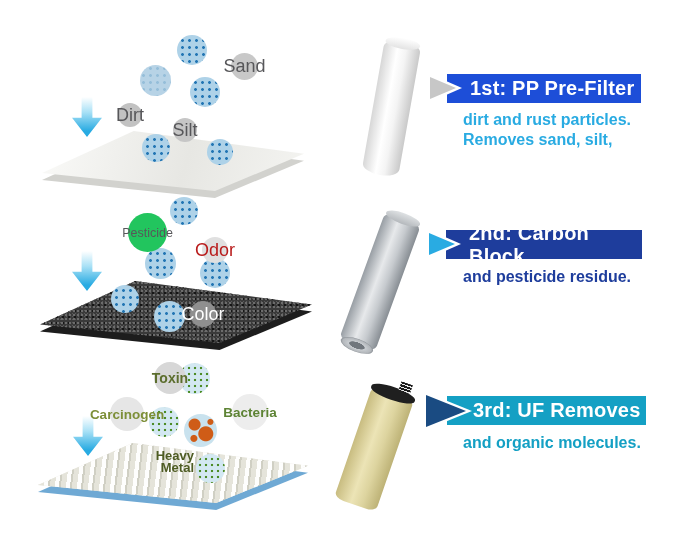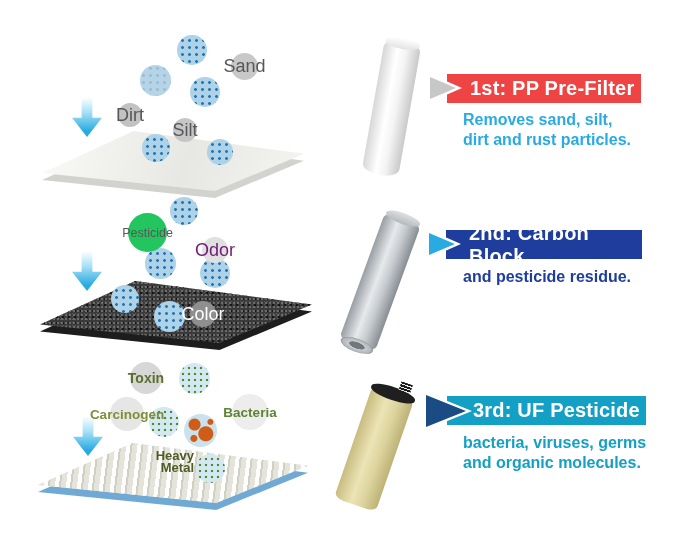--- a/index.html
+++ b/index.html
@@ -102,47 +102,47 @@
     <div class="pc pc-blue" style="left:190px;top:77px;width:30px;height:30px;"></div>
     <div class="pc pc-blue" style="left:142px;top:134px;width:28px;height:28px;"></div>
     <div class="pc pc-blue" style="left:207px;top:139px;width:26px;height:26px;"></div>
 
     <div class="chip" style="left:231px;top:53px;width:27px;height:27px;background:#c8c8c8;">Sand</div>
     <div class="chip" style="left:118px;top:103px;width:24px;height:24px;background:#c2c2c2;">Dirt</div>
     <div class="chip" style="left:173px;top:118px;width:24px;height:24px;background:#c6c6c6;">Silt</div>
 
     <div class="cyl cyl-pp"></div>
 
-    <div class="banner" style="left:447px;top:74px;width:194px;background:#ef4444;">1st: PP Pre-Filter</div>
+    <div class="banner" style="left:447px;top:74px;width:194px;background:#1d4ed8;">1st: PP Pre-Filter</div>
     <div class="pointer" style="left:430px;top:74px;width:32px;height:28px;">
       <div class="ptr-white"></div>
       <div class="ptr-fill" style="left:0;top:3px;width:26px;height:22px;background:#c7c7c7;"></div>
     </div>
     <div class="desc" style="left:463px;top:110px;color:#29abe2;">
+      <div>dirt and rust particles.</div>
       <div>Removes sand, silt,</div>
-      <div>dirt and rust particles.</div>
     </div>
   </div>
 
   <div>
     <div class="arrow-down" style="left:72px;top:251px;"></div>
 
     <div class="sheet" style="left:40px;top:281px;width:272px;height:62px;">
       <div class="sheet-edge edge-carbon"></div>
       <div class="sheet-face face-carbon"></div>
     </div>
 
     <div class="pc pc-blue" style="left:170px;top:197px;width:28px;height:28px;"></div>
     <div class="pc pc-blue" style="left:145px;top:248px;width:31px;height:31px;"></div>
     <div class="pc pc-blue" style="left:200px;top:258px;width:30px;height:30px;"></div>
     <div class="pc pc-blue" style="left:111px;top:285px;width:28px;height:28px;"></div>
     <div class="pc pc-blue" style="left:154px;top:301px;width:31px;height:31px;"></div>
 
     <div class="chip" style="left:128px;top:213px;width:39px;height:39px;background:#22c55e;font-size:12.5px;">Pesticide</div>
-    <div class="chip" style="left:202px;top:237px;width:26px;height:26px;background:#e0e0e0;color:#701a75;">Odor</div>
+    <div class="chip" style="left:202px;top:237px;width:26px;height:26px;background:#e0e0e0;color:#b91c1c;">Odor</div>
     <div class="chip" style="left:190px;top:301px;width:26px;height:26px;background:#8f8f8f;color:#ffffff;">Color</div>
 
     <div class="cyl cyl-carbon"></div>
 
     <div class="banner" style="left:446px;top:230px;width:196px;background:#1e3d9c;">2nd: Carbon Block</div>
     <div class="pointer" style="left:429px;top:230px;width:32px;height:28px;">
       <div class="ptr-white"></div>
       <div class="ptr-fill" style="left:0;top:3px;width:26px;height:22px;background:#29abe2;"></div>
     </div>
     <div class="desc" style="left:463px;top:267px;color:#1e3d9c;">
@@ -156,37 +156,36 @@
     <div class="sheet" style="left:38px;top:443px;width:270px;height:60px;">
       <div class="sheet-edge edge-uf"></div>
       <div class="sheet-face face-uf"></div>
     </div>
 
     <div class="pc pc-green" style="left:179px;top:363px;width:31px;height:31px;"></div>
     <div class="pc pc-green" style="left:149px;top:407px;width:30px;height:30px;"></div>
     <div class="pc pc-orange" style="left:184px;top:414px;width:33px;height:33px;"></div>
     <div class="pc pc-green" style="left:196px;top:454px;width:29px;height:29px;"></div>
 
-    <div class="chip olive" style="left:130px;top:362px;width:32px;height:32px;background:#d7d7d7;color:#5c6e2d;font-size:14px;">Toxin</div>
+    <div class="chip olive" style="left:154px;top:362px;width:32px;height:32px;background:#d7d7d7;color:#5c6e2d;font-size:14px;">Toxin</div>
     <div class="chip olive" style="left:110px;top:397px;width:34px;height:34px;background:#e6e6e6;color:#7d8f38;font-size:13.5px;">Carcinogen</div>
     <div class="chip olive" style="left:232px;top:394px;width:36px;height:36px;background:#ededed;color:#5d8334;font-size:13.5px;">Bacteria</div>
     <div class="txtlbl" style="left:128px;top:450px;width:66px;text-align:right;font-size:13px;line-height:12px;color:#4e5c23;">
       <div>Heavy</div>
       <div>Metal</div>
     </div>
 
     <div class="cyl cyl-uf">
       <div class="f3-band"></div>
       <div class="f3-stem"></div>
     </div>
 
-    <div class="banner" style="left:447px;top:396px;width:199px;background:#14a0c4;padding-left:26px;">3rd: UF Pesticide</div>
+    <div class="banner" style="left:447px;top:396px;width:199px;background:#14a0c4;padding-left:26px;">3rd: UF Removes</div>
     <div class="pointer" style="left:425px;top:392px;width:47px;height:38px;">
       <div class="ptr-white"></div>
       <div class="ptr-fill" style="left:1px;top:3px;width:40px;height:32px;background:#1a4b82;"></div>
     </div>
     <div class="desc" style="left:463px;top:433px;color:#14a0c4;">
-      <div>bacteria, viruses, germs</div>
       <div>and organic molecules.</div>
     </div>
   </div>
 
 </div>
 
 </body></html>

